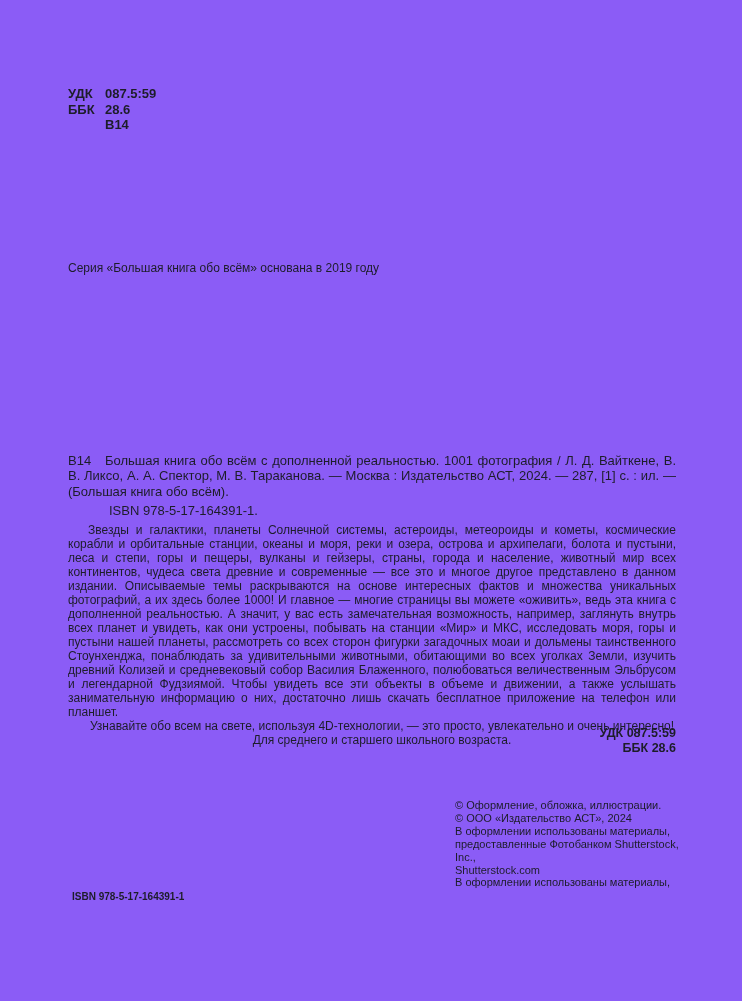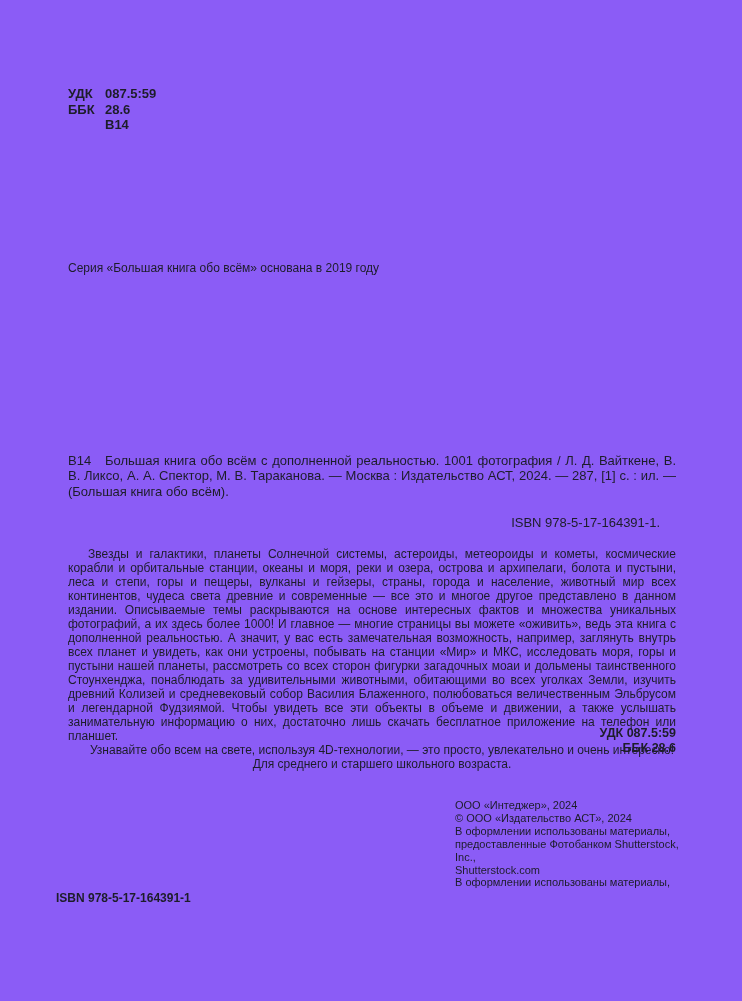--- a/index.html
+++ b/index.html
@@ -63,23 +63,22 @@
     text-align: justify;
     text-indent: 37px;
   }
   .bib .b14 {
     position: absolute;
     left: 0;
     top: 0;
     text-indent: 0;
   }
   .bib .isbn-line {
-    margin: 16px;
+    margin: 4px;
     text-indent: 37px;
-    text-align: right;
   }
   .annotation, .para {
     margin: 0;
     font-size: 12px;
     line-height: 14px;
     text-align: justify;
     text-indent: 20px;
   }
   .para {
     text-align: center;
@@ -102,24 +101,24 @@
     left: 455px;
     top: 799px;
     width: 240px;
     font-size: 11px;
     line-height: 12.9px;
   }
 
   
   .isbn-bottom {
     position: absolute;
-    left: 56px;
+    left: 72px;
     top: 891px;
     font-weight: bold;
-    font-size: 12px;
+    font-size: 10px;
   }
 </style>
 </head>
 <body>
 
 <div class="page">
 
   <div class="codes-top">
     <div>
       <span class="lbl">УДК</span><span>087.5:59</span>
@@ -146,21 +145,21 @@
     <p class="para">Узнавайте обо всем на свете, используя 4D-технологии, — это просто, увлекательно и очень интересно!</p>
     <p class="para">Для среднего и старшего школьного возраста.</p>
   </div>
 
   <div class="codes-right">
     <div>УДК 087.5:59</div>
     <div>ББК 28.6</div>
   </div>
 
   <div class="copyright">
-    <div>ООО «Интеджер», 2024</div>
+    <div>© Оформление, обложка, иллюстрации.</div>
     <div>© ООО «Издательство АСТ», 2024</div>
     <div>В оформлении использованы материалы,</div>
     <div>предоставленные Фотобанком Shutterstock, Inc.,</div>
     <div>Shutterstock.com</div>
     <div>В оформлении использованы материалы,</div>
   </div>
 
   <div class="isbn-bottom">ISBN 978-5-17-164391-1</div>
 
 </div>

